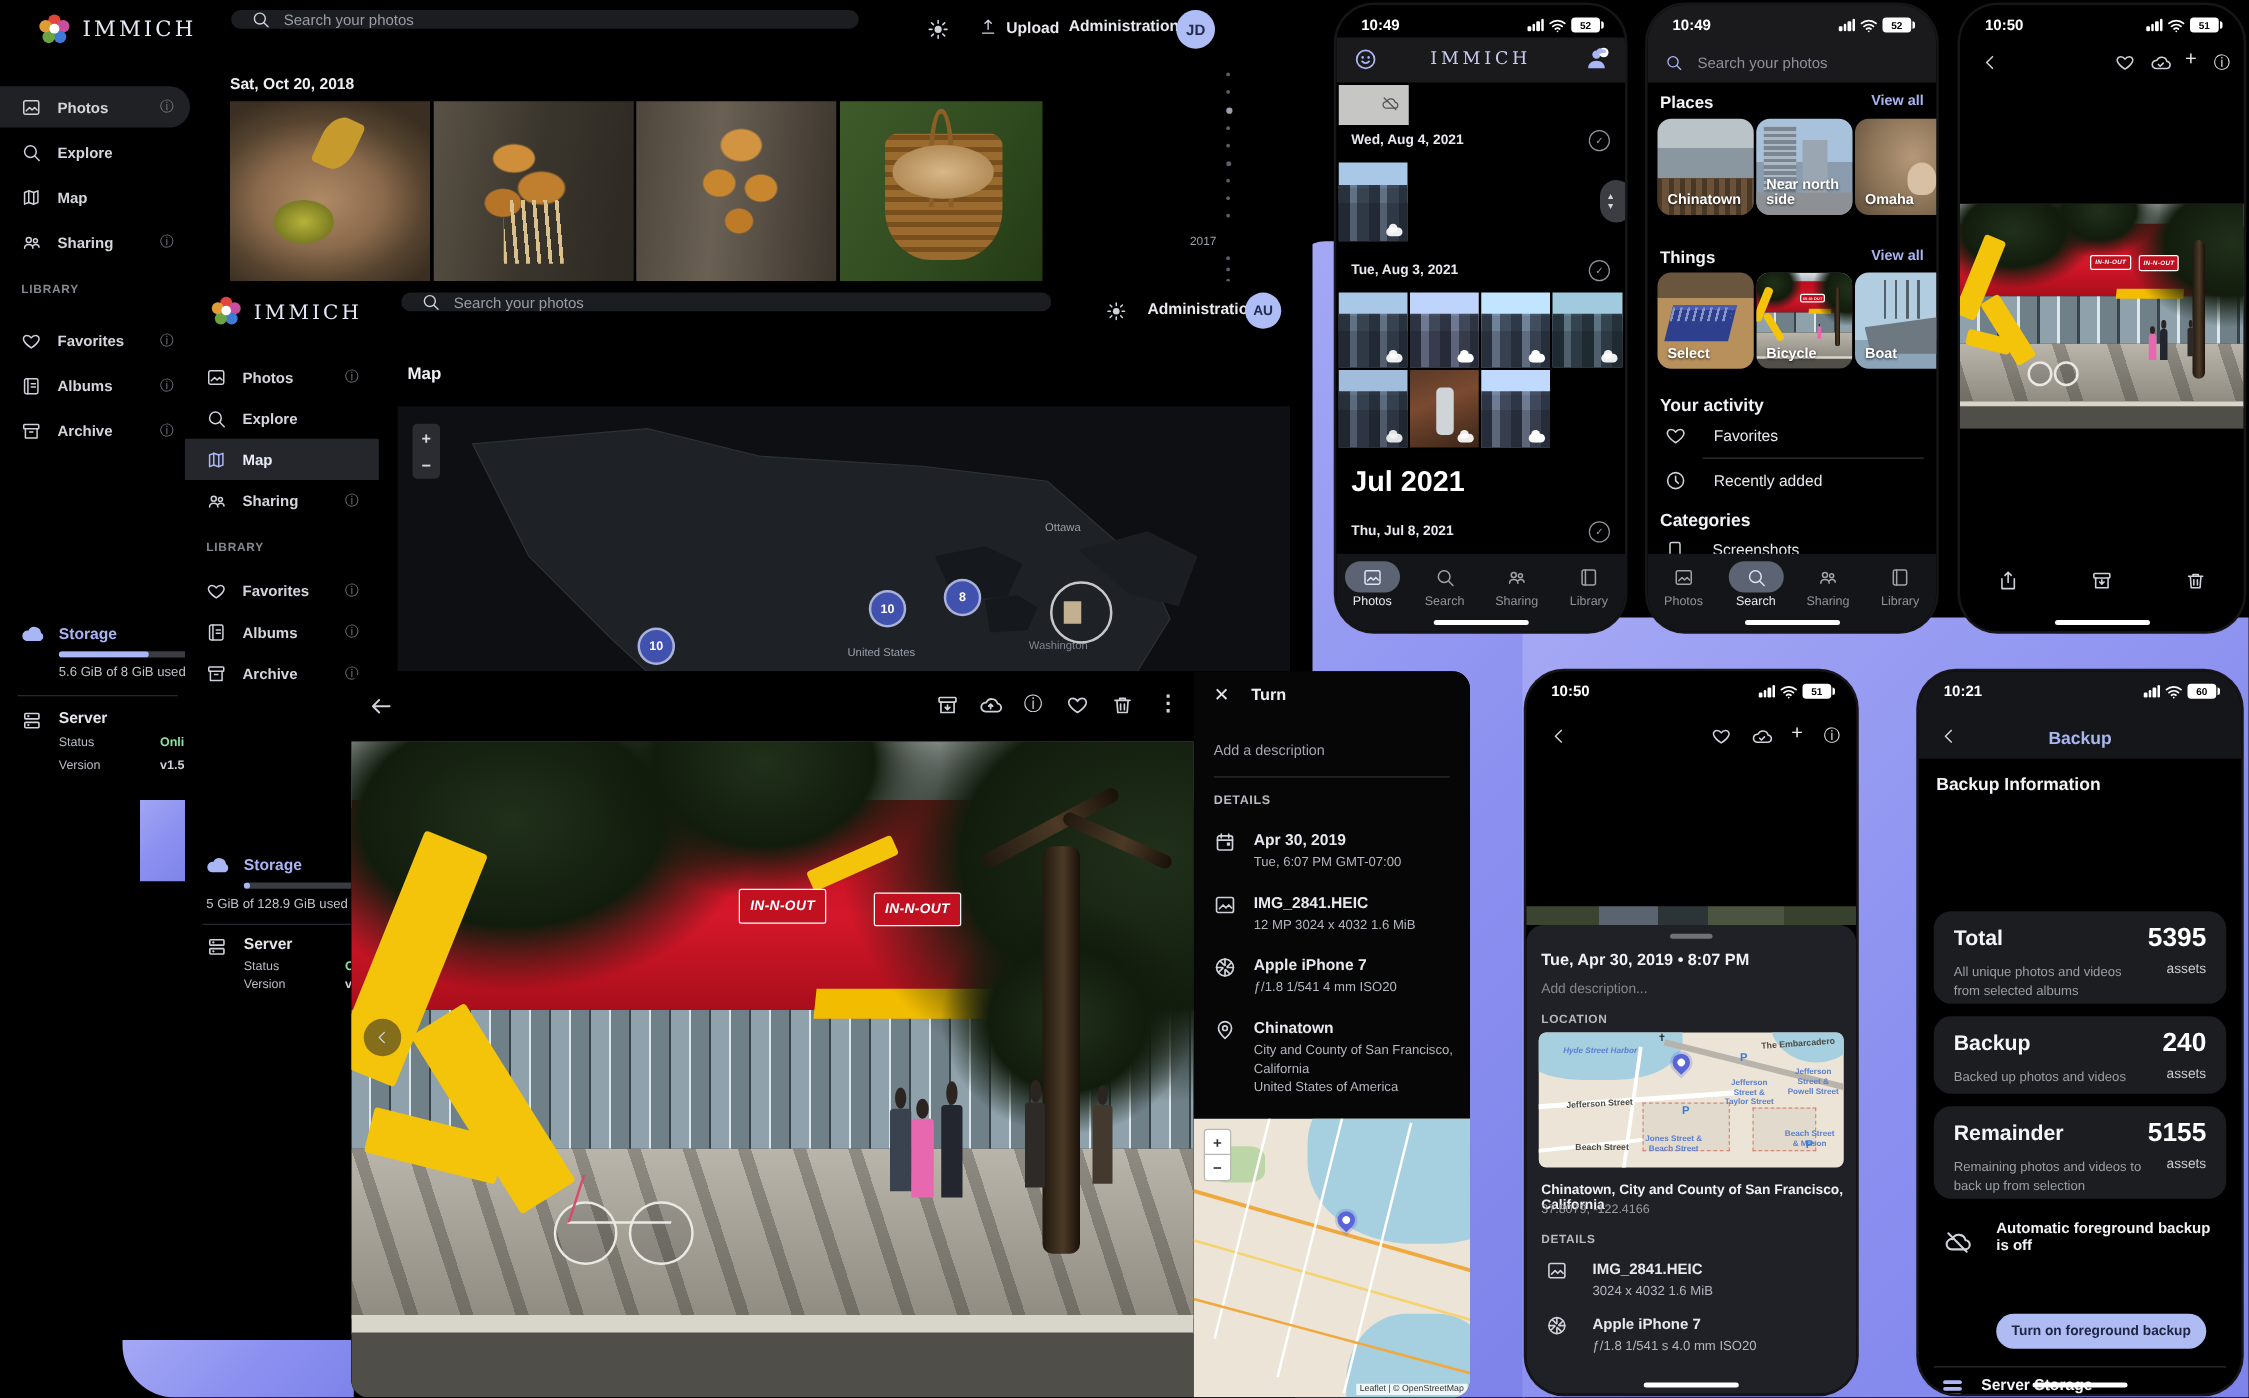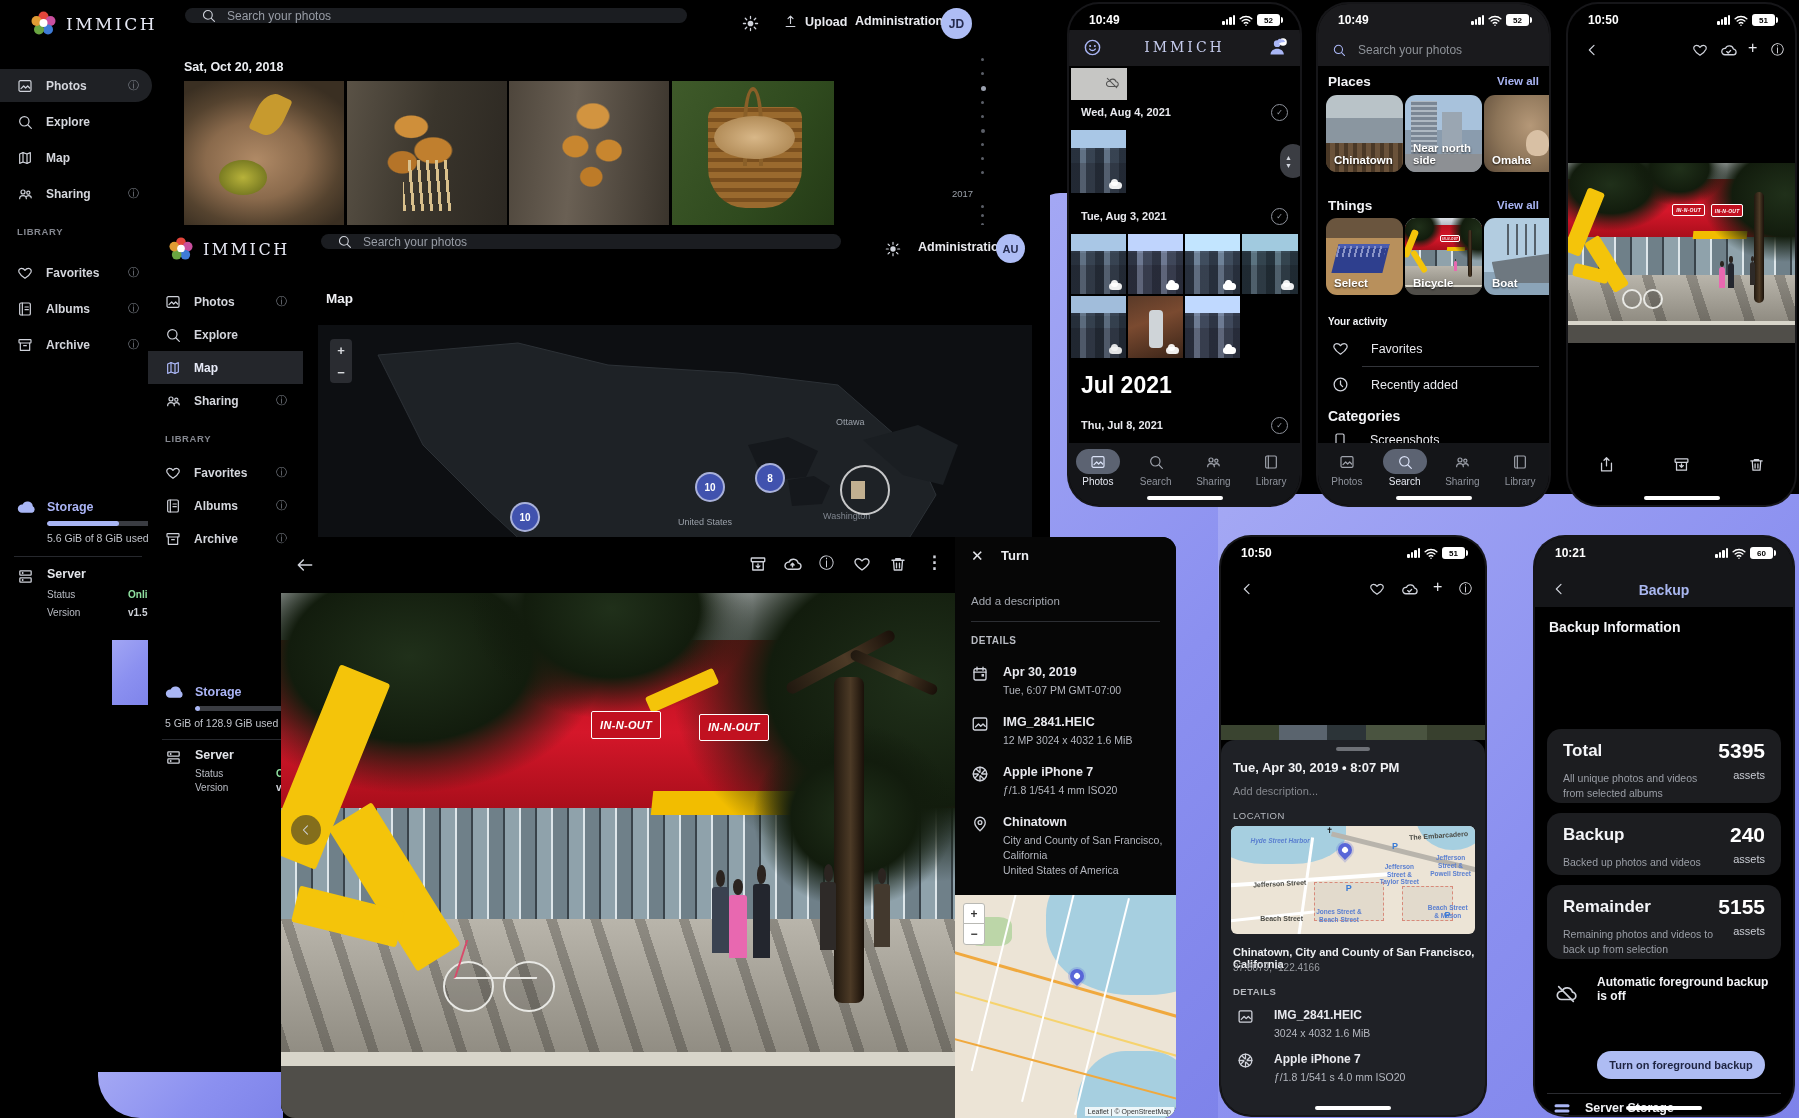--- a/index.html
+++ b/index.html
@@ -736,21 +736,21 @@
         <div class="io-person" style="left:64%;top:56%;width:3%;height:13%;background:#e868b0;"></div>
       </div>
       <span class="lbl">Bicycle</span>
       </div>
     <div class="pcard" style="left:166px;top:214px;width:77px;height:77px;
       background:linear-gradient(180deg,#b2cce0 0 70%,#8ba4b8 70%);">
       <div class="abs" style="left:10%;top:45%;width:85%;height:40%;background:#6e7880;clip-path:polygon(0 30%,100% 0,100% 100%,8% 100%);"></div>
       <div class="abs" style="left:30%;top:8%;width:40%;height:40%;background:repeating-linear-gradient(90deg,#55606a 0 2px,transparent 2px 9px);"></div>
       <span class="lbl">Boat</span>
       </div>
-    <div class="sechead" style="left:10px;top:312px;font-size:10px;">Your activity</div>
+    <div class="sechead" style="left:10px;top:312px;font-size:14px;">Your activity</div>
     <div class="actrow" style="left:14px;top:336px;">
       <svg class="ic" width="17" height="17" viewBox="0 0 24 24">
           <path d="M12 20s-7-4.5-9-9c-1.2-2.9.7-6 3.8-6C9 5 10.9 6.3 12 8c1.1-1.7 3-3 5.2-3 3.1 0 5 3.1 3.8 6-2 4.5-9 9-9 9z"></path>
         </svg>
       <span>Favorites</span>
       </div>
     <div class="divl" style="left:44px;top:362px;width:177px;background:#33353a;"></div>
     <div class="actrow" style="left:14px;top:372px;">
       <svg class="ic" width="17" height="17" viewBox="0 0 24 24">
           <circle cx="12" cy="12" r="9"></circle>
@@ -908,21 +908,21 @@
         <path d="M9.5 13.5l2 2 3.5-3.5"></path>
       </svg>
     <div class="abs" style="left:212px;top:41px;color:#e8e9ee;font-size:16px;">+</div>
     <div class="abs" style="left:238px;top:43px;color:#e8e9ee;font-size:13px;">ⓘ</div>
     <div class="abs" style="left:0;top:188px;width:264px;height:15px;
       background:linear-gradient(90deg,#3a4430 0 22%,#5a646e 22% 40%,#2c3438 40% 55%,#4a5440 55% 78%,#38402e 78%);"></div>
     <div class="sheet" style="top:203px;height:375px;">
       <div class="abs" style="left:50%;top:7px;transform:translateX(-50%);width:34px;height:4px;border-radius:2px;background:#6e7177;"></div>
       <div class="abs" style="left:12px;top:20px;color:#f0f1f4;font-size:13px;font-weight:600;">Tue, Apr 30, 2019 • 8:07 PM</div>
       <div class="abs" style="left:12px;top:45px;color:#84878d;font-size:11px;">Add description...</div>
-      <div class="abs" style="left:12px;top:70px;color:#b6b9bf;font-size:9.5px;font-weight:400;letter-spacing:.5px;">LOCATION</div>
+      <div class="abs" style="left:12px;top:70px;color:#b6b9bf;font-size:9.5px;font-weight:700;letter-spacing:.5px;">LOCATION</div>
       <div class="lmap" style="left:10px;top:86px;width:244px;height:108px;">
         <div class="wtr" style="left:-8%;top:-35%;width:55%;height:70%;border-radius:0 0 40% 40%;"></div>
         <div class="wtr" style="right:-6%;top:-40%;width:30%;height:62%;border-radius:0 0 50% 50%;"></div>
         <div class="abs" style="left:40%;top:24%;width:70%;height:5px;background:#b8b4ac;transform:rotate(14deg);"></div>
         <div class="abs" style="left:-4%;top:48%;width:70%;height:4px;background:#fff;transform:rotate(-4deg);"></div>
         <div class="abs" style="left:-2%;top:80%;width:60%;height:3px;background:#fff;transform:rotate(-6deg);"></div>
         <div class="abs" style="left:30%;top:10%;width:3px;height:95%;background:#fff;transform:rotate(8deg);"></div>
         <div class="abs" style="left:34%;top:52%;width:28%;height:34%;border:1px dashed #d88a7a;background:#e2dacc;"></div>
         <div class="abs" style="left:70%;top:56%;width:20%;height:30%;border:1px dashed #d88a7a;background:#e2dacc;"></div>
         <span class="lbl-b" style="left:8%;top:10%;font-style:italic;width:60px;">Hyde Street Harbor</span>

